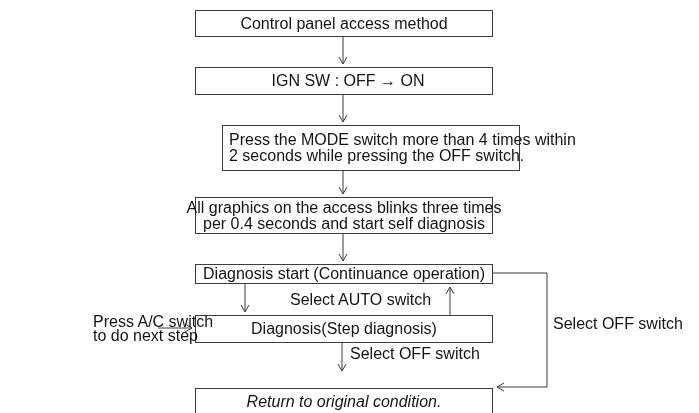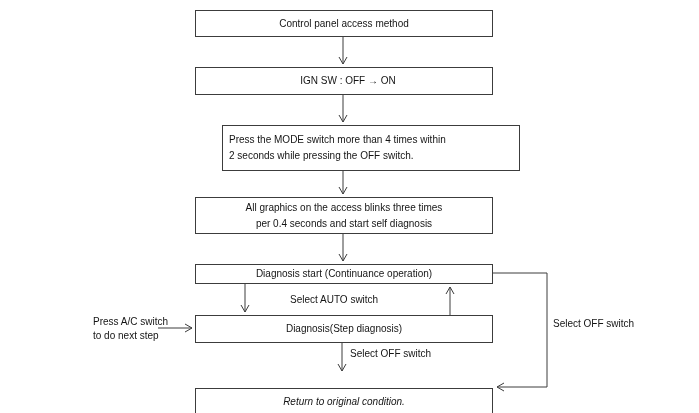--- a/index.html
+++ b/index.html
@@ -6,21 +6,21 @@
     --bg:#ffffff;
     --line:#3c3c3c;
     --text:#141414;
   }
   html,body{margin:0;padding:0;background:#fff;}
   .canvas{
     position:relative;
     width:690px;height:413px;
     background:var(--bg);
     font-family:"Liberation Sans", sans-serif;
-    font-size:10px;
+    font-size:16px;
     color:var(--text);
     overflow:hidden;
   }
   .node{
     position:absolute;
     left:195px;width:298px;
     box-sizing:border-box;
     border:1px solid var(--line);
     background:var(--bg);
     display:flex;flex-direction:column;

